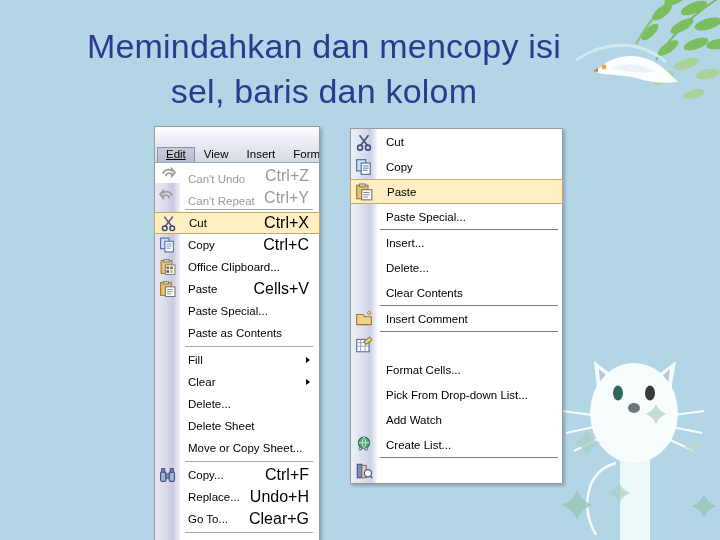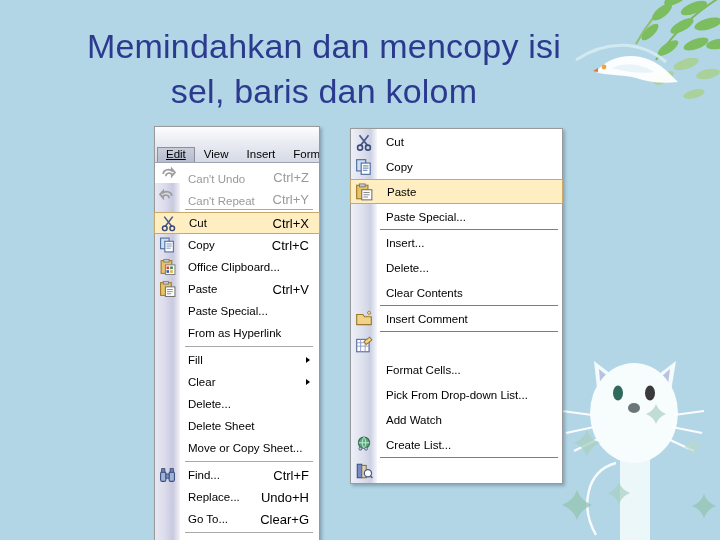--- a/index.html
+++ b/index.html
@@ -97,21 +97,21 @@
     align-items: center;
     height: 22px;
     padding-left: 33px;
     padding-right: 8px;
     white-space: nowrap;
   }
   .mi .label { flex: 0 0 auto; }
   .mi .accel {
     position: absolute;
     right: 10px;
-    font-size: 13px;
+    font-size: 16px;
   }
   .mi.disabled { color: #9a9a9a; align-items: flex-end; }
   .mi.disabled .accel { color: #9a9a9a; }
 
   .mi.hl {
     background: #ffeec2;
     border: 1px solid #c7а;
     border: 1px solid #c8a96a;
     height: 22px;
     margin-left: -1px;
@@ -320,29 +320,29 @@
       </div>
 
       <div class="mi">
         <svg class="ico" viewBox="0 0 16 16">
           <rect x="1.5" y="2" width="10" height="12" fill="#e8c36a" stroke="#9a7a2a" stroke-width="1"></rect>
           <rect x="4" y="0.8" width="5" height="2.6" fill="#c9c9c9" stroke="#7a7a7a" stroke-width="0.8"></rect>
           <rect x="6" y="6" width="9" height="9" fill="#ffffff" stroke="#6a6a6a" stroke-width="0.9"></rect>
           <path d="M7.5 8.5 H13 M7.5 10.5 H13 M7.5 12.5 H11.5" stroke="#8a8a8a" stroke-width="0.9"></path>
         </svg>
         <span class="label">Paste</span>
-        <span class="accel">Ctrl+V</span>
+        <span class="accel">Cells+V</span>
       </div>
 
       <div class="mi">
         <span class="label">Paste Special...</span>
       </div>
 
       <div class="mi">
-        <span class="label">From as Hyperlink</span>
+        <span class="label">Paste as Contents</span>
       </div>
 
       <div class="sep"></div>
 
       <div class="mi">
         <span class="label">Fill</span>
         <span class="arrow"></span>
       </div>
 
       <div class="mi">
@@ -365,21 +365,21 @@
       <div class="sep"></div>
 
       <div class="mi">
         <svg class="ico" viewBox="0 0 16 16">
           <rect x="1.5" y="5" width="5" height="9" rx="1.6" fill="#9fb4d8" stroke="#3a4a7c" stroke-width="1"></rect>
           <rect x="9.5" y="5" width="5" height="9" rx="1.6" fill="#9fb4d8" stroke="#3a4a7c" stroke-width="1"></rect>
           <rect x="2.5" y="2" width="3" height="3.5" fill="#6a80ac" stroke="#3a4a7c" stroke-width="0.8"></rect>
           <rect x="10.5" y="2" width="3" height="3.5" fill="#6a80ac" stroke="#3a4a7c" stroke-width="0.8"></rect>
           <rect x="6.5" y="7" width="3" height="4" fill="#7a90bc" stroke="#3a4a7c" stroke-width="0.8"></rect>
         </svg>
-        <span class="label">Find...</span>
+        <span class="label">Copy...</span>
         <span class="accel">Ctrl+F</span>
       </div>
 
       <div class="mi">
         <span class="label">Replace...</span>
         <span class="accel">Undo+H</span>
       </div>
 
       <div class="mi">
         <span class="label">Go To...</span>

